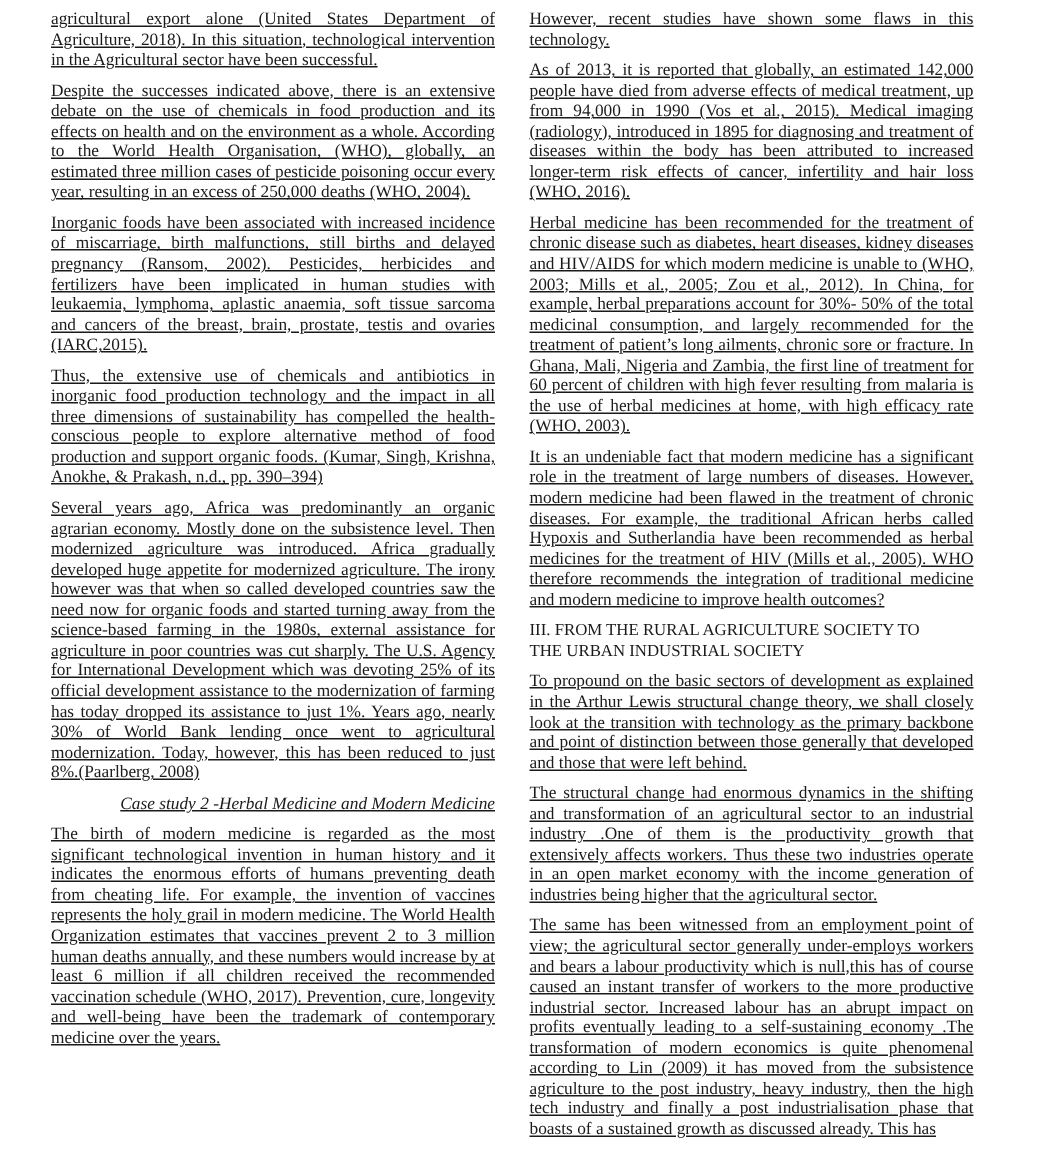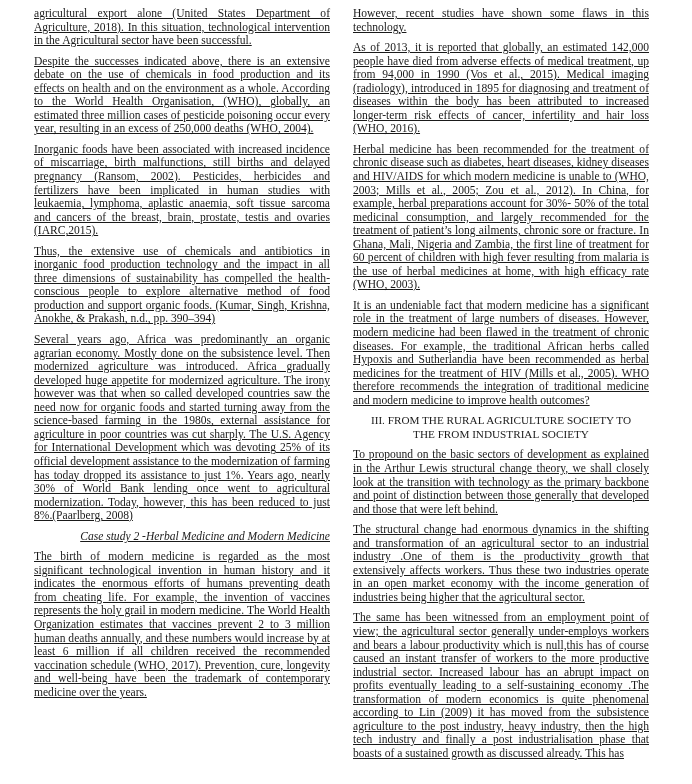--- a/index.html
+++ b/index.html
@@ -12,21 +12,21 @@
   .col { position: absolute; top: 7px; width: 296px; }
   .col-left { left: 34px; }
   .col-right { left: 353px; }
   .col p {
     margin: 0 0 7px 0; text-align: justify; text-justify: inter-word;
     hyphens: none;
     text-decoration: underline;
   }
   .col p.case-heading { font-style: italic; text-align: right; margin: 0 0 7px 0; }
   .section-heading {
-    text-align: center; margin: 0 0 7px 0; font-size: 11.2px; line-height: 13.55px;
+    text-align: left; margin: 0 0 7px 0; font-size: 11.2px; line-height: 13.55px;
     letter-spacing: 0;
   }
 </style>
 </head>
 <body>
 
 <div class="page">
   <div class="col col-left">
     <p>agricultural export alone (United States Department of Agriculture, 2018). In this situation, technological intervention in the Agricultural sector have been successful.</p>
     <p>Despite the successes indicated above, there is an extensive debate on the use of chemicals in food production and its effects on health and on the environment as a whole. According to the World Health Organisation, (WHO), globally, an estimated three million cases of pesticide poisoning occur every year, resulting in an excess of 250,000 deaths (WHO, 2004).</p>
@@ -37,19 +37,19 @@
     <p>The birth of modern medicine is regarded as the most significant technological invention in human history and it indicates the enormous efforts of humans preventing death from cheating life. For example, the invention of vaccines represents the holy grail in modern medicine. The World Health Organization estimates that vaccines prevent 2 to 3 million human deaths annually, and these numbers would increase by at least 6 million if all children received the recommended vaccination schedule (WHO, 2017). Prevention, cure, longevity and well-being have been the trademark of contemporary medicine over the years.</p>
   </div>
 
   <div class="col col-right">
     <p>However, recent studies have shown some flaws in this technology.</p>
     <p>As of 2013, it is reported that globally, an estimated 142,000 people have died from adverse effects of medical treatment, up from 94,000 in 1990 (Vos et al., 2015). Medical imaging (radiology), introduced in 1895 for diagnosing and treatment of diseases within the body has been attributed to increased longer-term risk effects of cancer, infertility and hair loss (WHO, 2016).</p>
     <p>Herbal medicine has been recommended for the treatment of chronic disease such as diabetes, heart diseases, kidney diseases and HIV/AIDS for which modern medicine is unable to (WHO, 2003; Mills et al., 2005; Zou et al., 2012). In China, for example, herbal preparations account for 30%- 50% of the total medicinal consumption, and largely recommended for the treatment of patient’s long ailments, chronic sore or fracture. In Ghana, Mali, Nigeria and Zambia, the first line of treatment for 60 percent of children with high fever resulting from malaria is the use of herbal medicines at home, with high efficacy rate (WHO, 2003).</p>
     <p>It is an undeniable fact that modern medicine has a significant role in the treatment of large numbers of diseases. However, modern medicine had been flawed in the treatment of chronic diseases. For example, the traditional African herbs called Hypoxis and Sutherlandia have been recommended as herbal medicines for the treatment of HIV (Mills et al., 2005). WHO therefore recommends the integration of traditional medicine and modern medicine to improve health outcomes?</p>
     <div class="section-heading">
       <div>III. FROM THE RURAL AGRICULTURE SOCIETY TO</div>
-      <div>THE FROM INDUSTRIAL SOCIETY</div>
+      <div>THE URBAN INDUSTRIAL SOCIETY</div>
     </div>
     <p>To propound on the basic sectors of development as explained in the Arthur Lewis structural change theory, we shall closely look at the transition with technology as the primary backbone and point of distinction between those generally that developed and those that were left behind.</p>
     <p>The structural change had enormous dynamics in the shifting and transformation of an agricultural sector to an industrial industry .One of them is the productivity growth that extensively affects workers. Thus these two industries operate in an open market economy with the income generation of industries being higher that the agricultural sector.</p>
     <p>The same has been witnessed from an employment point of view; the agricultural sector generally under-employs workers and bears a labour productivity which is null,this has of course caused an instant transfer of workers to the more productive industrial sector. Increased labour has an abrupt impact on profits eventually leading to a self-sustaining economy .The transformation of modern economics is quite phenomenal according to Lin (2009) it has moved from the subsistence agriculture to the post industry, heavy industry, then the high tech industry and finally a post industrialisation phase that boasts of a sustained growth as discussed already. This has</p>
   </div>
 </div>
 
 </body></html>

